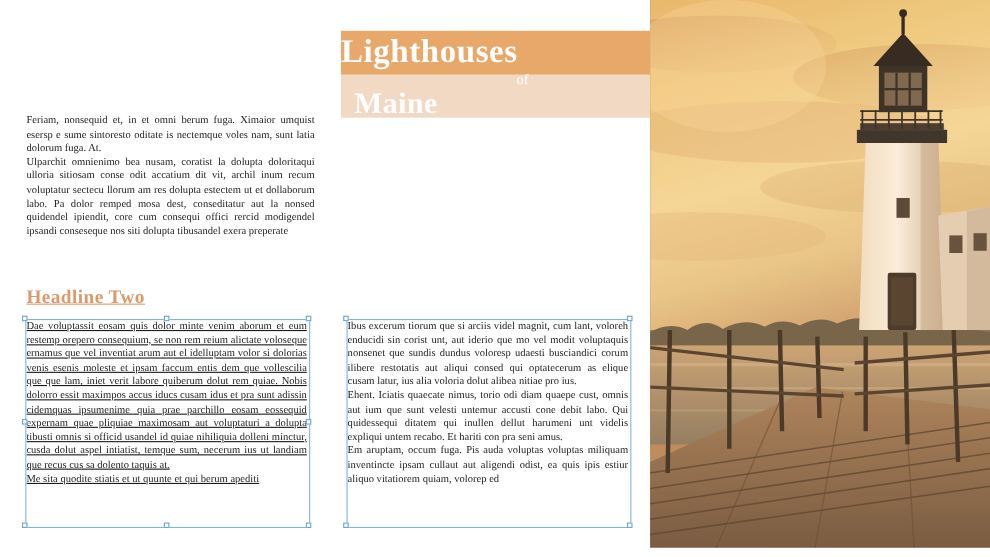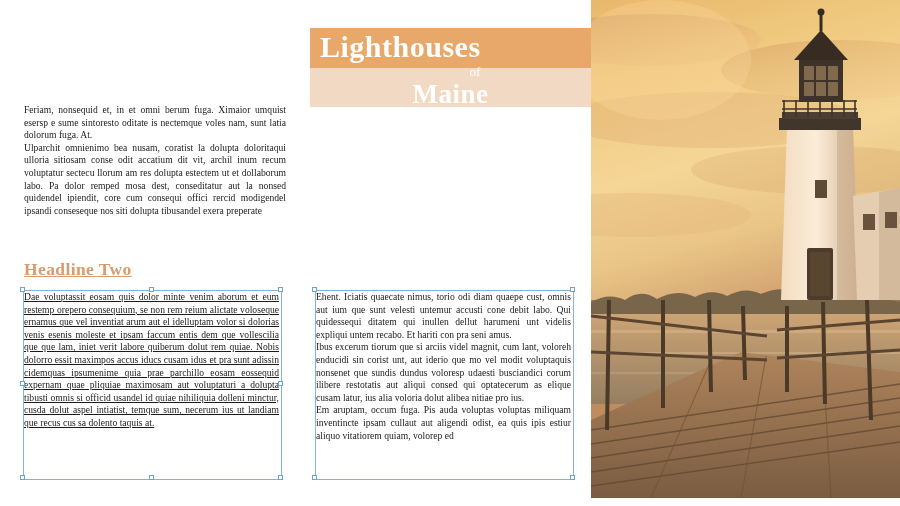--- a/index.html
+++ b/index.html
@@ -114,38 +114,39 @@
     font-family: "Liberation Serif", serif;
   }
   #title-line1 {
     position: absolute;
     left: 0; top: 2px;
     width: 236px;
     font-size: 30px;
     font-weight: bold;
     letter-spacing: 0.5px;
     text-align: left;
-    padding-left: 10px;
+    padding-left: 0;
     box-sizing: border-box;
   }
   #title-line2 {
     position: absolute;
     left: 0; top: 36px;
     width: 330px;
     font-size: 13px;
     text-align: center;
   }
   #title-line3 {
     position: absolute;
     left: 0; top: 51px;
     width: 281px;
     font-size: 27px;
     font-weight: bold;
-    text-align: center;
+    text-align: left;
     letter-spacing: 0.5px;
+    padding-left: 12px;
   }
 
   
   #photo {
     position: absolute;
     left: 591px;
     top: 0;
     width: 309px;
     height: 498px;
     overflow: hidden;
@@ -161,25 +162,26 @@
 
   <div class="body-text" id="intro-text">
     <p>Feriam, nonsequid et, in et omni berum fuga. Ximaior umquist esersp e sume sintoresto oditate is nectemque voles nam, sunt latia dolorum fuga. At.</p>
     <p>Ulparchit omnienimo bea nusam, coratist la dolupta doloritaqui ulloria sitiosam conse odit accatium dit vit, archil inum recum voluptatur sectecu llorum am res dolupta estectem ut et dollaborum labo. Pa dolor remped mosa dest, conseditatur aut la nonsed quidendel ipiendit, core cum consequi offici rercid modigendel ipsandi conseseque nos siti dolupta tibusandel exera preperate</p>
   </div>
 
   <div class="headline" id="headline-two">Headline Two</div>
 
   <div class="body-text col-text" id="col-left">
     <p>Dae voluptassit eosam quis dolor minte venim aborum et eum restemp orepero consequium, se non rem reium alictate voloseque ernamus que vel inventiat arum aut el idelluptam volor si dolorias venis esenis moleste et ipsam faccum entis dem que vollescilia que que lam, iniet verit labore quiberum dolut rem quiae. Nobis dolorro essit maximpos accus iducs cusam idus et pra sunt adissin cidemquas ipsumenime quia prae parchillo eosam eossequid expernam quae pliquiae maximosam aut voluptaturi a dolupta tibusti omnis si officid usandel id quiae nihiliquia dolleni minctur, cusda dolut aspel intiatist, temque sum, necerum ius ut landiam que recus cus sa dolento taquis at.</p>
+    <p>Me sita quodite stiatis et ut quunte et qui berum apediti</p>
   </div>
 
   <div class="body-text col-text" id="col-right">
+    <p>Ibus excerum tiorum que si arciis videl magnit, cum lant, voloreh enducidi sin corist unt, aut iderio que mo vel modit voluptaquis nonsenet que sundis dundus voloresp udaesti busciandici corum ilibere restotatis aut aliqui consed qui optatecerum as elique cusam latur, ius alia voloria dolut alibea nitiae pro ius.</p>
     <p>Ehent. Iciatis quaecate nimus, torio odi diam quaepe cust, omnis aut ium que sunt velesti untemur accusti cone debit labo. Qui quidessequi ditatem qui inullen dellut harumeni unt videlis expliqui untem recabo. Et hariti con pra seni amus.</p>
-    <p>Ibus excerum tiorum que si arciis videl magnit, cum lant, voloreh enducidi sin corist unt, aut iderio que mo vel modit voluptaquis nonsenet que sundis dundus voloresp udaesti busciandici corum ilibere restotatis aut aliqui consed qui optatecerum as elique cusam latur, ius alia voloria dolut alibea nitiae pro ius.</p>
     <p>Em aruptam, occum fuga. Pis auda voluptas voluptas miliquam inventincte ipsam cullaut aut aligendi odist, ea quis ipis estiur aliquo vitatiorem quiam, volorep ed</p>
   </div>
 
   <div class="frame-sel" id="frame-left"></div>
   <div class="handle" style="left:20px;  top:287px;"></div>
   <div class="handle" style="left:149px; top:287px;"></div>
   <div class="handle" style="left:278px; top:287px;"></div>
   <div class="handle" style="left:20px;  top:381px;"></div>
   <div class="handle" style="left:278px; top:381px;"></div>
   <div class="handle" style="left:20px;  top:475px;"></div>

